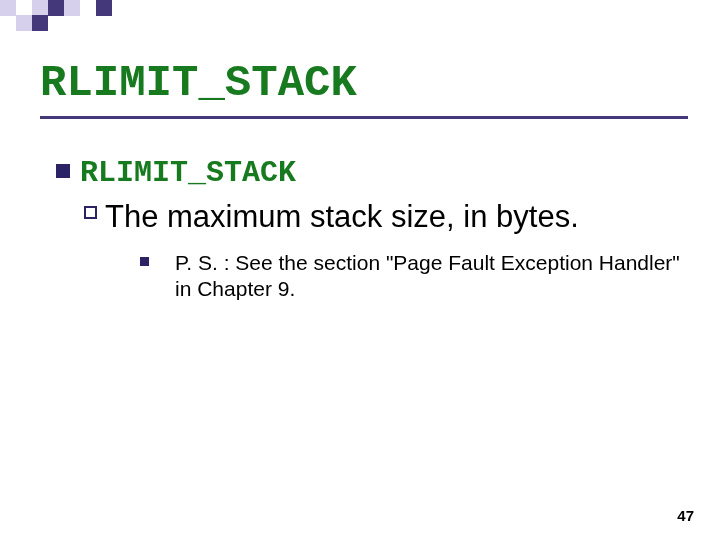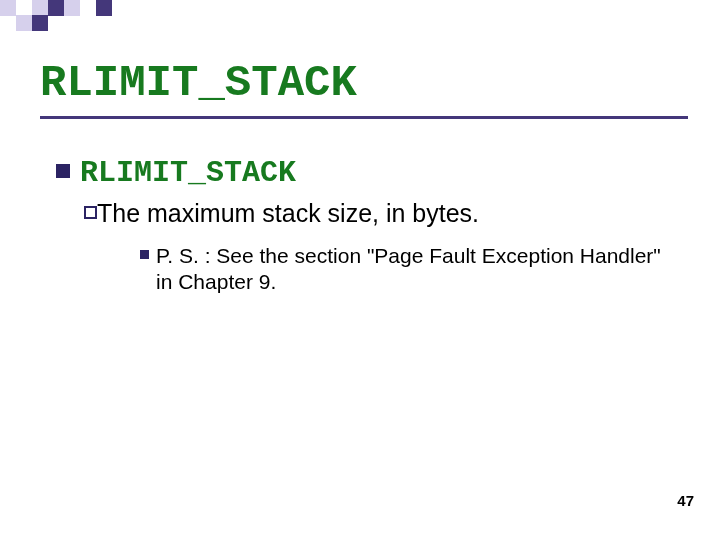--- a/index.html
+++ b/index.html
@@ -73,22 +73,22 @@
     color: #177a1f;
   }
 
   .b2-list {
     margin-left: 28px;
     margin-top: 8px;
   }
   .b2 {
     display: flex;
     align-items: flex-start;
-    gap: 0;
-    font-size: 25px;
+    gap: 8px;
+    font-size: 31px;
     line-height: 1.22;
     color: #000;
     margin-bottom: 2px;
   }
   .b2 .marker {
     width: 13px;
     height: 13px;
     border: 2px solid #2b2363;
     box-sizing: border-box;
     margin-top: 8px;
@@ -96,38 +96,38 @@
   }
   .b2 .text { flex: 1; }
 
   .b3-list {
     margin-left: 56px;
     margin-top: 14px;
   }
   .b3 {
     display: flex;
     align-items: flex-start;
-    gap: 7px;
+    gap: 26px;
     font-size: 21px;
     line-height: 1.25;
     color: #000;
   }
   .b3 .marker {
     width: 9px;
     height: 9px;
     background: #2b2363;
     margin-top: 7px;
     flex-shrink: 0;
   }
   .b3 .text { flex: 1; }
 
   .page-num {
     position: absolute;
     right: 26px;
-    bottom: 31px;
+    bottom: 16px;
     font-size: 15px;
     font-weight: bold;
     color: #000;
   }
 </style>
 </head>
 <body>
 
 <div class="decoration">
   <div class="row1">

